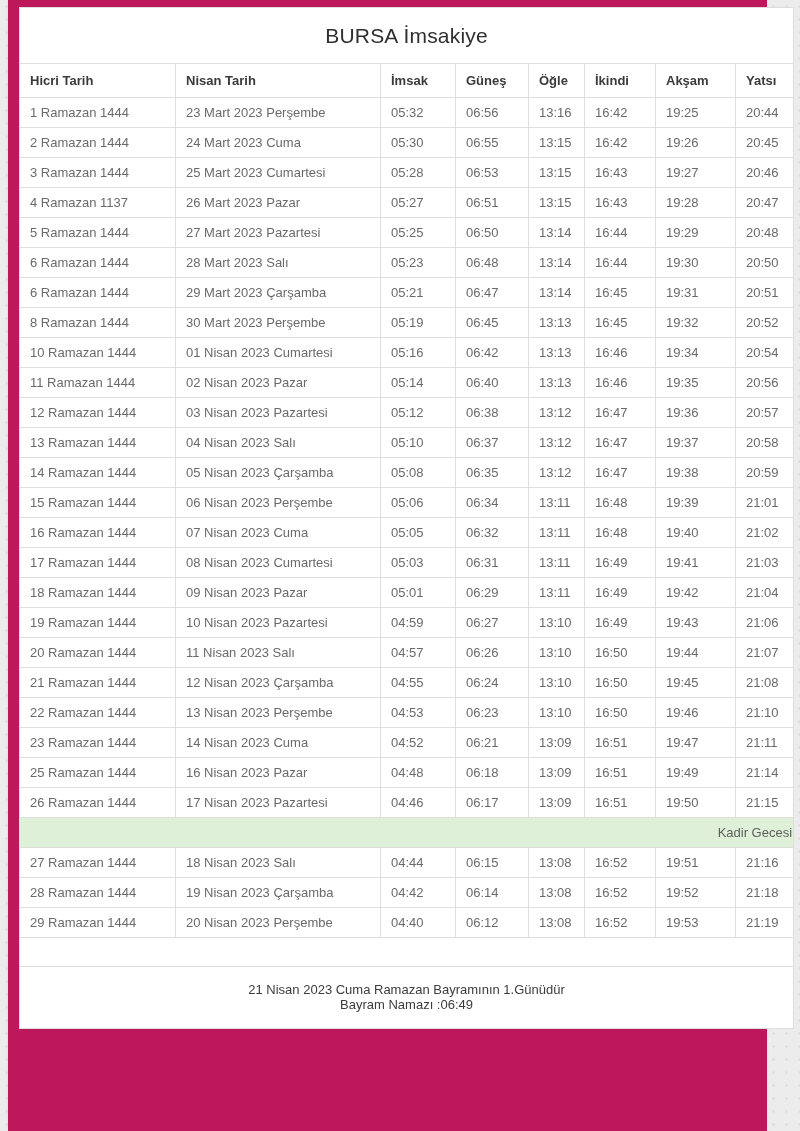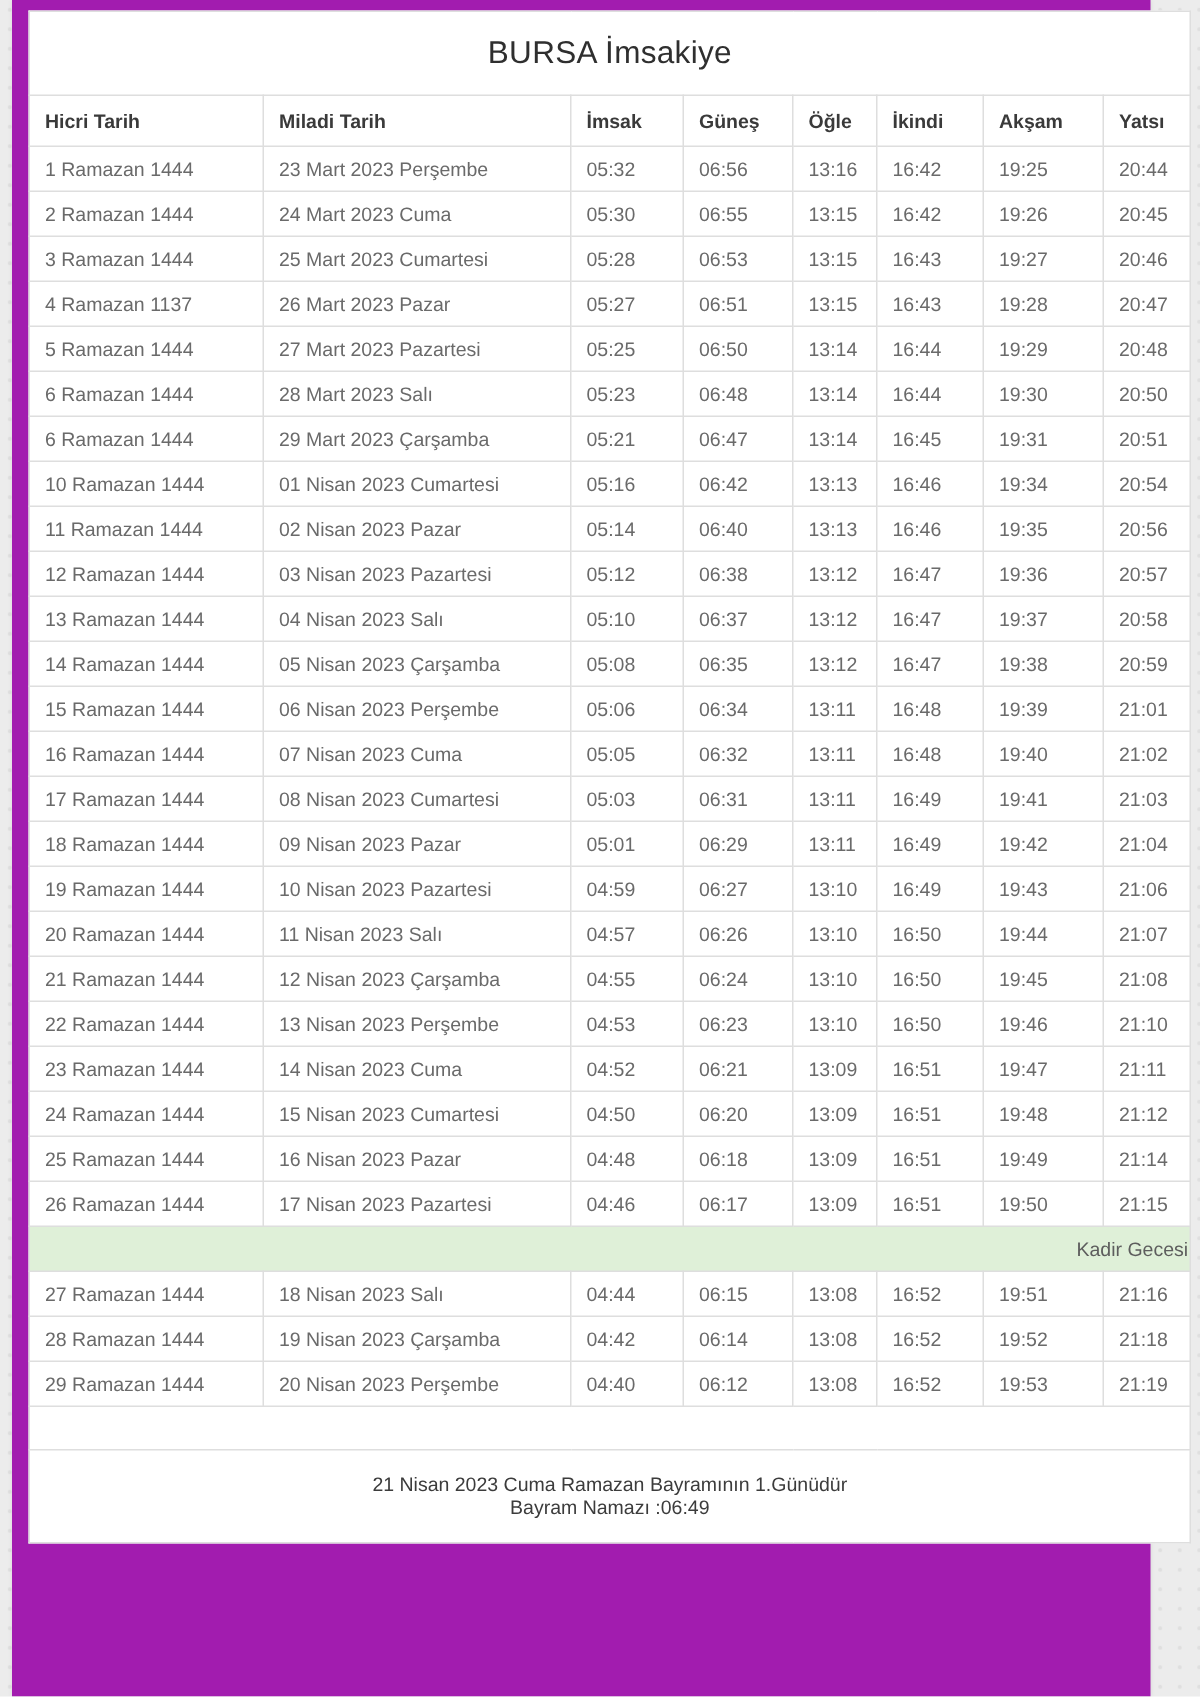--- a/index.html
+++ b/index.html
@@ -14,21 +14,21 @@
     background-color: #ececec;
     background-image: radial-gradient(#dfdfdf 1px, rgba(0,0,0,0) 1.6px);
     background-size: 13px 13px;
     overflow: hidden;
   }
   .card {
     box-sizing: border-box;
     margin-left: 8px;
     width: 759px;
     height: 1131px;
-    background: #a21caf;
+    background: #be185d;
     box-shadow: 0 0 3px rgba(0,0,0,0.08);
     padding: 7px 0 0 11px;
   }
   table.imsakiye {
     border-collapse: collapse;
     table-layout: fixed;
     width: 774px;
     background: #ffffff;
   }
   table.imsakiye td, table.imsakiye th {
@@ -103,21 +103,21 @@
         <col class="c-ikindi">
         <col class="c-aksam">
         <col class="c-yatsi">
     </colgroup>
     <thead>
       <tr>
         <td class="title-cell" colspan="8">BURSA İmsakiye</td>
       </tr>
       <tr>
         <th class="col-h">Hicri Tarih</th>
-        <th class="col-h">Miladi Tarih</th>
+        <th class="col-h">Nisan Tarih</th>
         <th class="col-h">İmsak</th>
         <th class="col-h">Güneş</th>
         <th class="col-h">Öğle</th>
         <th class="col-h">İkindi</th>
         <th class="col-h">Akşam</th>
         <th class="col-h">Yatsı</th>
       </tr>
     </thead>
     <tbody id="rows-body">
         <tr>
@@ -184,20 +184,30 @@
     <td class="cell">6 Ramazan 1444</td>
     <td class="cell">29 Mart 2023 Çarşamba</td>
     <td class="cell">05:21</td>
     <td class="cell">06:47</td>
     <td class="cell">13:14</td>
     <td class="cell">16:45</td>
     <td class="cell">19:31</td>
     <td class="cell">20:51</td>
   </tr>
         <tr>
+    <td class="cell">8 Ramazan 1444</td>
+    <td class="cell">30 Mart 2023 Perşembe</td>
+    <td class="cell">05:19</td>
+    <td class="cell">06:45</td>
+    <td class="cell">13:13</td>
+    <td class="cell">16:45</td>
+    <td class="cell">19:32</td>
+    <td class="cell">20:52</td>
+  </tr>
+        <tr>
     <td class="cell">10 Ramazan 1444</td>
     <td class="cell">01 Nisan 2023 Cumartesi</td>
     <td class="cell">05:16</td>
     <td class="cell">06:42</td>
     <td class="cell">13:13</td>
     <td class="cell">16:46</td>
     <td class="cell">19:34</td>
     <td class="cell">20:54</td>
   </tr>
         <tr>
@@ -322,30 +332,20 @@
   </tr>
         <tr>
     <td class="cell">23 Ramazan 1444</td>
     <td class="cell">14 Nisan 2023 Cuma</td>
     <td class="cell">04:52</td>
     <td class="cell">06:21</td>
     <td class="cell">13:09</td>
     <td class="cell">16:51</td>
     <td class="cell">19:47</td>
     <td class="cell">21:11</td>
-  </tr>
-        <tr>
-    <td class="cell">24 Ramazan 1444</td>
-    <td class="cell">15 Nisan 2023 Cumartesi</td>
-    <td class="cell">04:50</td>
-    <td class="cell">06:20</td>
-    <td class="cell">13:09</td>
-    <td class="cell">16:51</td>
-    <td class="cell">19:48</td>
-    <td class="cell">21:12</td>
   </tr>
         <tr>
     <td class="cell">25 Ramazan 1444</td>
     <td class="cell">16 Nisan 2023 Pazar</td>
     <td class="cell">04:48</td>
     <td class="cell">06:18</td>
     <td class="cell">13:09</td>
     <td class="cell">16:51</td>
     <td class="cell">19:49</td>
     <td class="cell">21:14</td>

